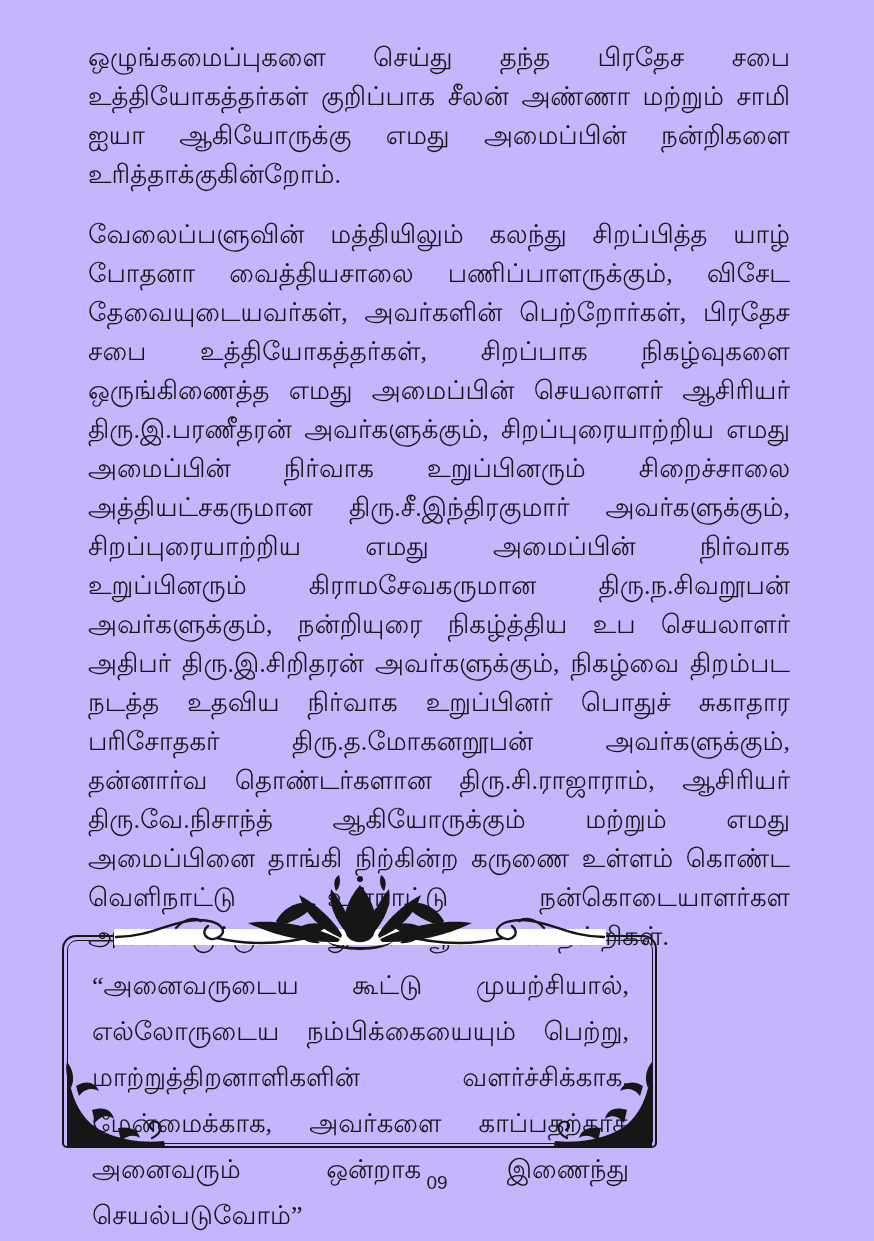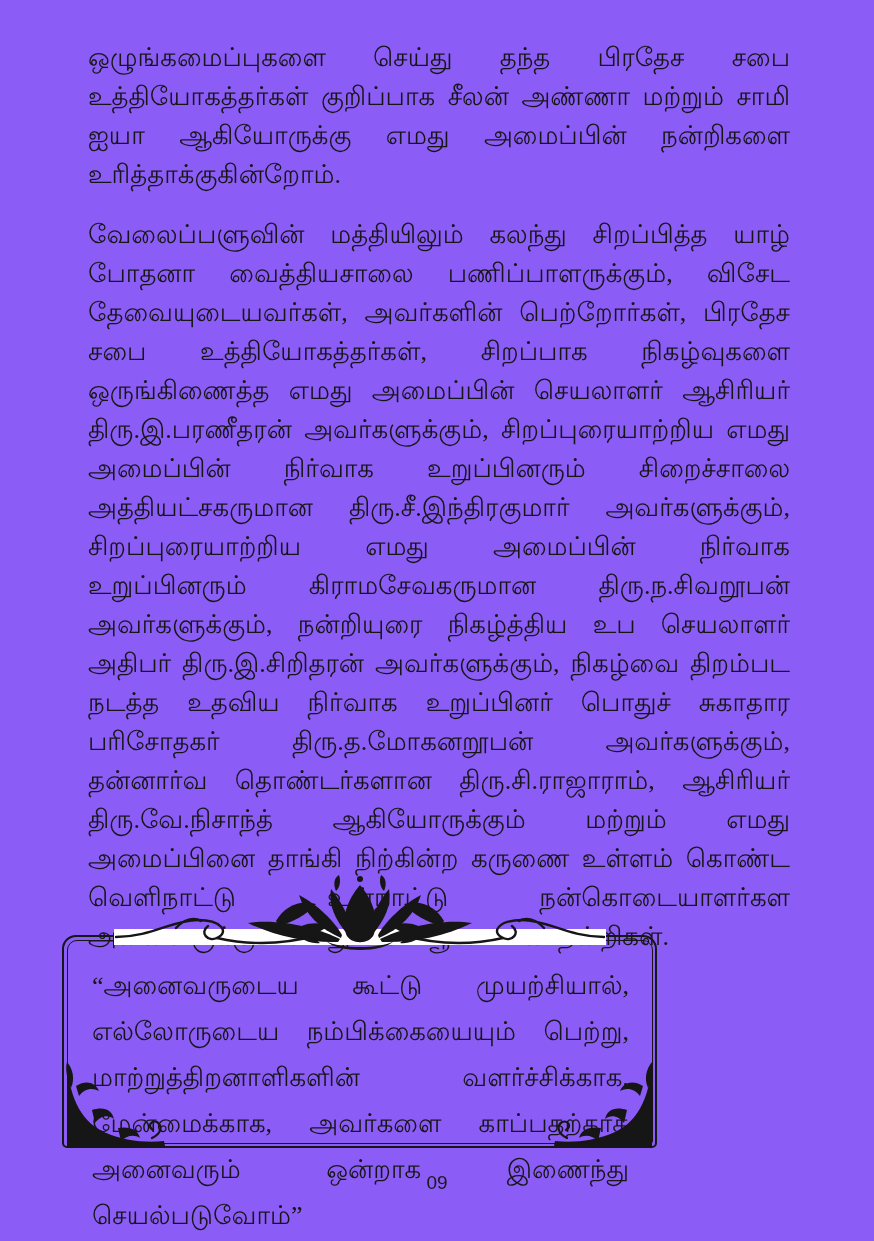--- a/index.html
+++ b/index.html
@@ -1,20 +1,20 @@
 <!DOCTYPE html>
 <html lang="ta"><head>
 <meta charset="utf-8">
 <style>
   html, body { margin: 0; padding: 0; background: #ffffff; }
   .page {
     position: relative;
     width: 874px;
     height: 1241px;
-    background: #8b5cf6;
+    background: #c4b5fd;
     color: #161616;
     font-family: "Liberation Serif", "DejaVu Serif", serif;
     overflow: hidden;
   }
   .content {
     position: absolute;
     left: 88px;
     top: 38px;
     width: 702px;
   }

